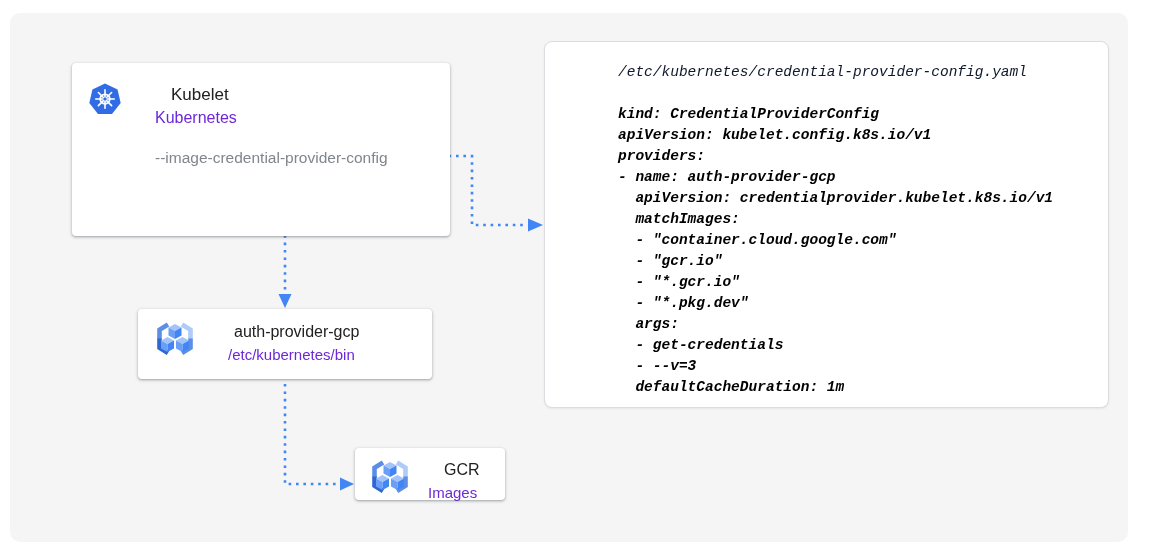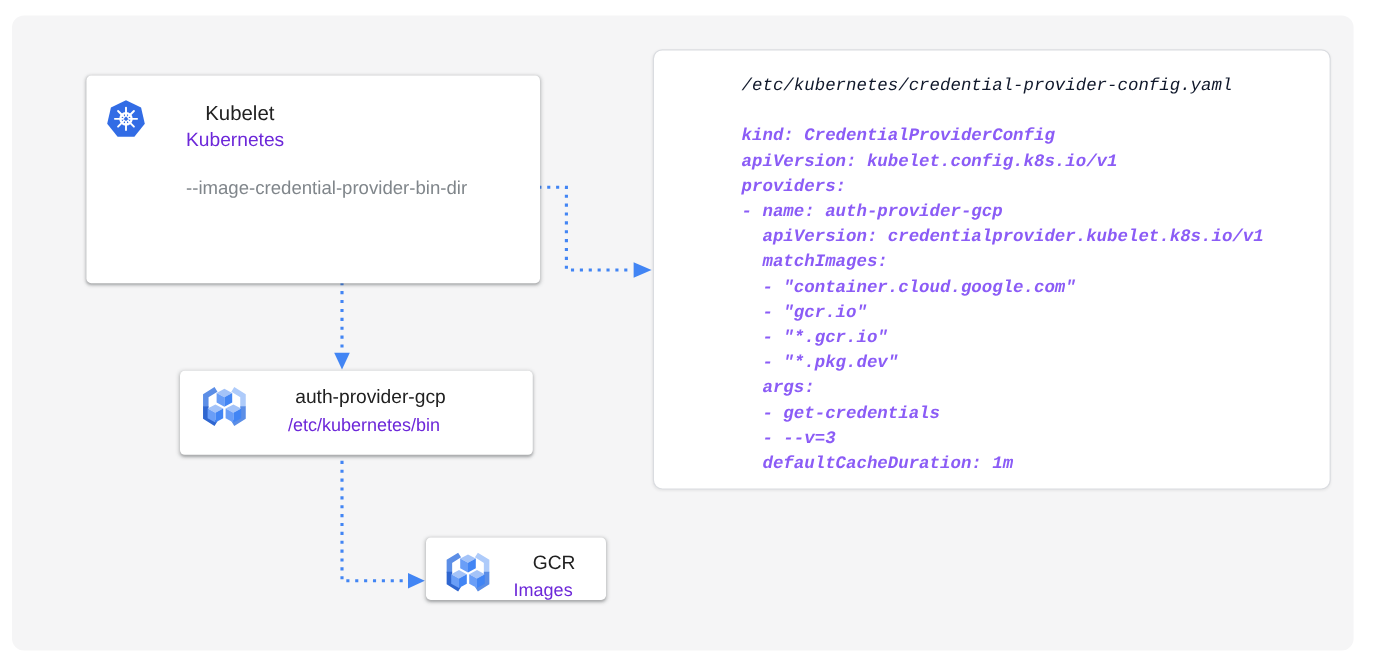--- a/index.html
+++ b/index.html
@@ -21,21 +21,21 @@
     width: 1150px; height: 556px;
     pointer-events: none;
   }
   .node {
     position: absolute;
     background: #ffffff;
     border-radius: 4px;
     box-shadow: 0 1px 2px rgba(60,64,67,.30), 0 1px 3px 1px rgba(60,64,67,.15);
   }
   .node-kubelet { left: 72px; top: 63px; width: 378px; height: 173px; }
-  .node-auth    { left: 150px; top: 309px; width: 294px; height: 70px; }
+  .node-auth    { left: 138px; top: 309px; width: 294px; height: 70px; }
   .node-gcr     { left: 355px; top: 448px; width: 150px; height: 52px; }
 
   .node .icon-wrap { position: absolute; }
   .node-kubelet .icon-wrap { left: 16px; top: 20px; width: 34px; height: 34px; }
   .node-auth    .icon-wrap { left: 13px; top: 11px; width: 48px; height: 48px; }
   .node-gcr     .icon-wrap { left: 11px; top: 10px; width: 48px; height: 48px; }
 
   .node-title {
     position: absolute;
     font-size: 17px; color: #212121; line-height: 22px;
@@ -74,21 +74,21 @@
     overflow: hidden;
   }
   .code-header {
     position: absolute; left: 73px; top: 20px;
     color: #0f172a;
     white-space: pre;
     line-height: 21px;
   }
   .code-lines {
     position: absolute; left: 73px; top: 62px;
-    color: #8b5cf6;
+    color: #000000;
     font-weight: bold;
     white-space: pre;
     line-height: 21px;
   }
 </style>
 </head>
 <body>
 
 <div class="page">
   <div class="board"></div>
@@ -124,21 +124,21 @@
           <line x1="18" y1="19.2" x2="18" y2="26.8"></line>
           <line x1="16.3" y1="18.6" x2="11" y2="23.9"></line>
           <line x1="15.7" y1="17" x2="8.2" y2="17"></line>
           <line x1="16.3" y1="15.4" x2="11" y2="10.1"></line>
         </g>
       </svg>
     </span>
     <div class="node-title">Kubelet</div>
     <div class="node-subtitle">Kubernetes</div>
     <div class="flag-list">
-      <div>--image-credential-provider-bin-dir</div>
+      <div>--image-credential-provider-config</div>
     </div>
   </div>
 
   <div class="node node-auth">
     <span class="icon-wrap">
       <svg viewBox="0 0 48 48" width="48" height="48">
         <g fill="none" stroke-width="4.6" stroke-linecap="butt">
           <path d="M17,4.5 L8.5,9.8 L8.5,19" stroke="#5c8ee6"></path>
           <path d="M8.5,18.5 L8.5,27.7 L17,33" stroke="#2f66d0"></path>
           <path d="M31,4.5 L39.5,9.8 L39.5,19" stroke="#aecbfa"></path>

